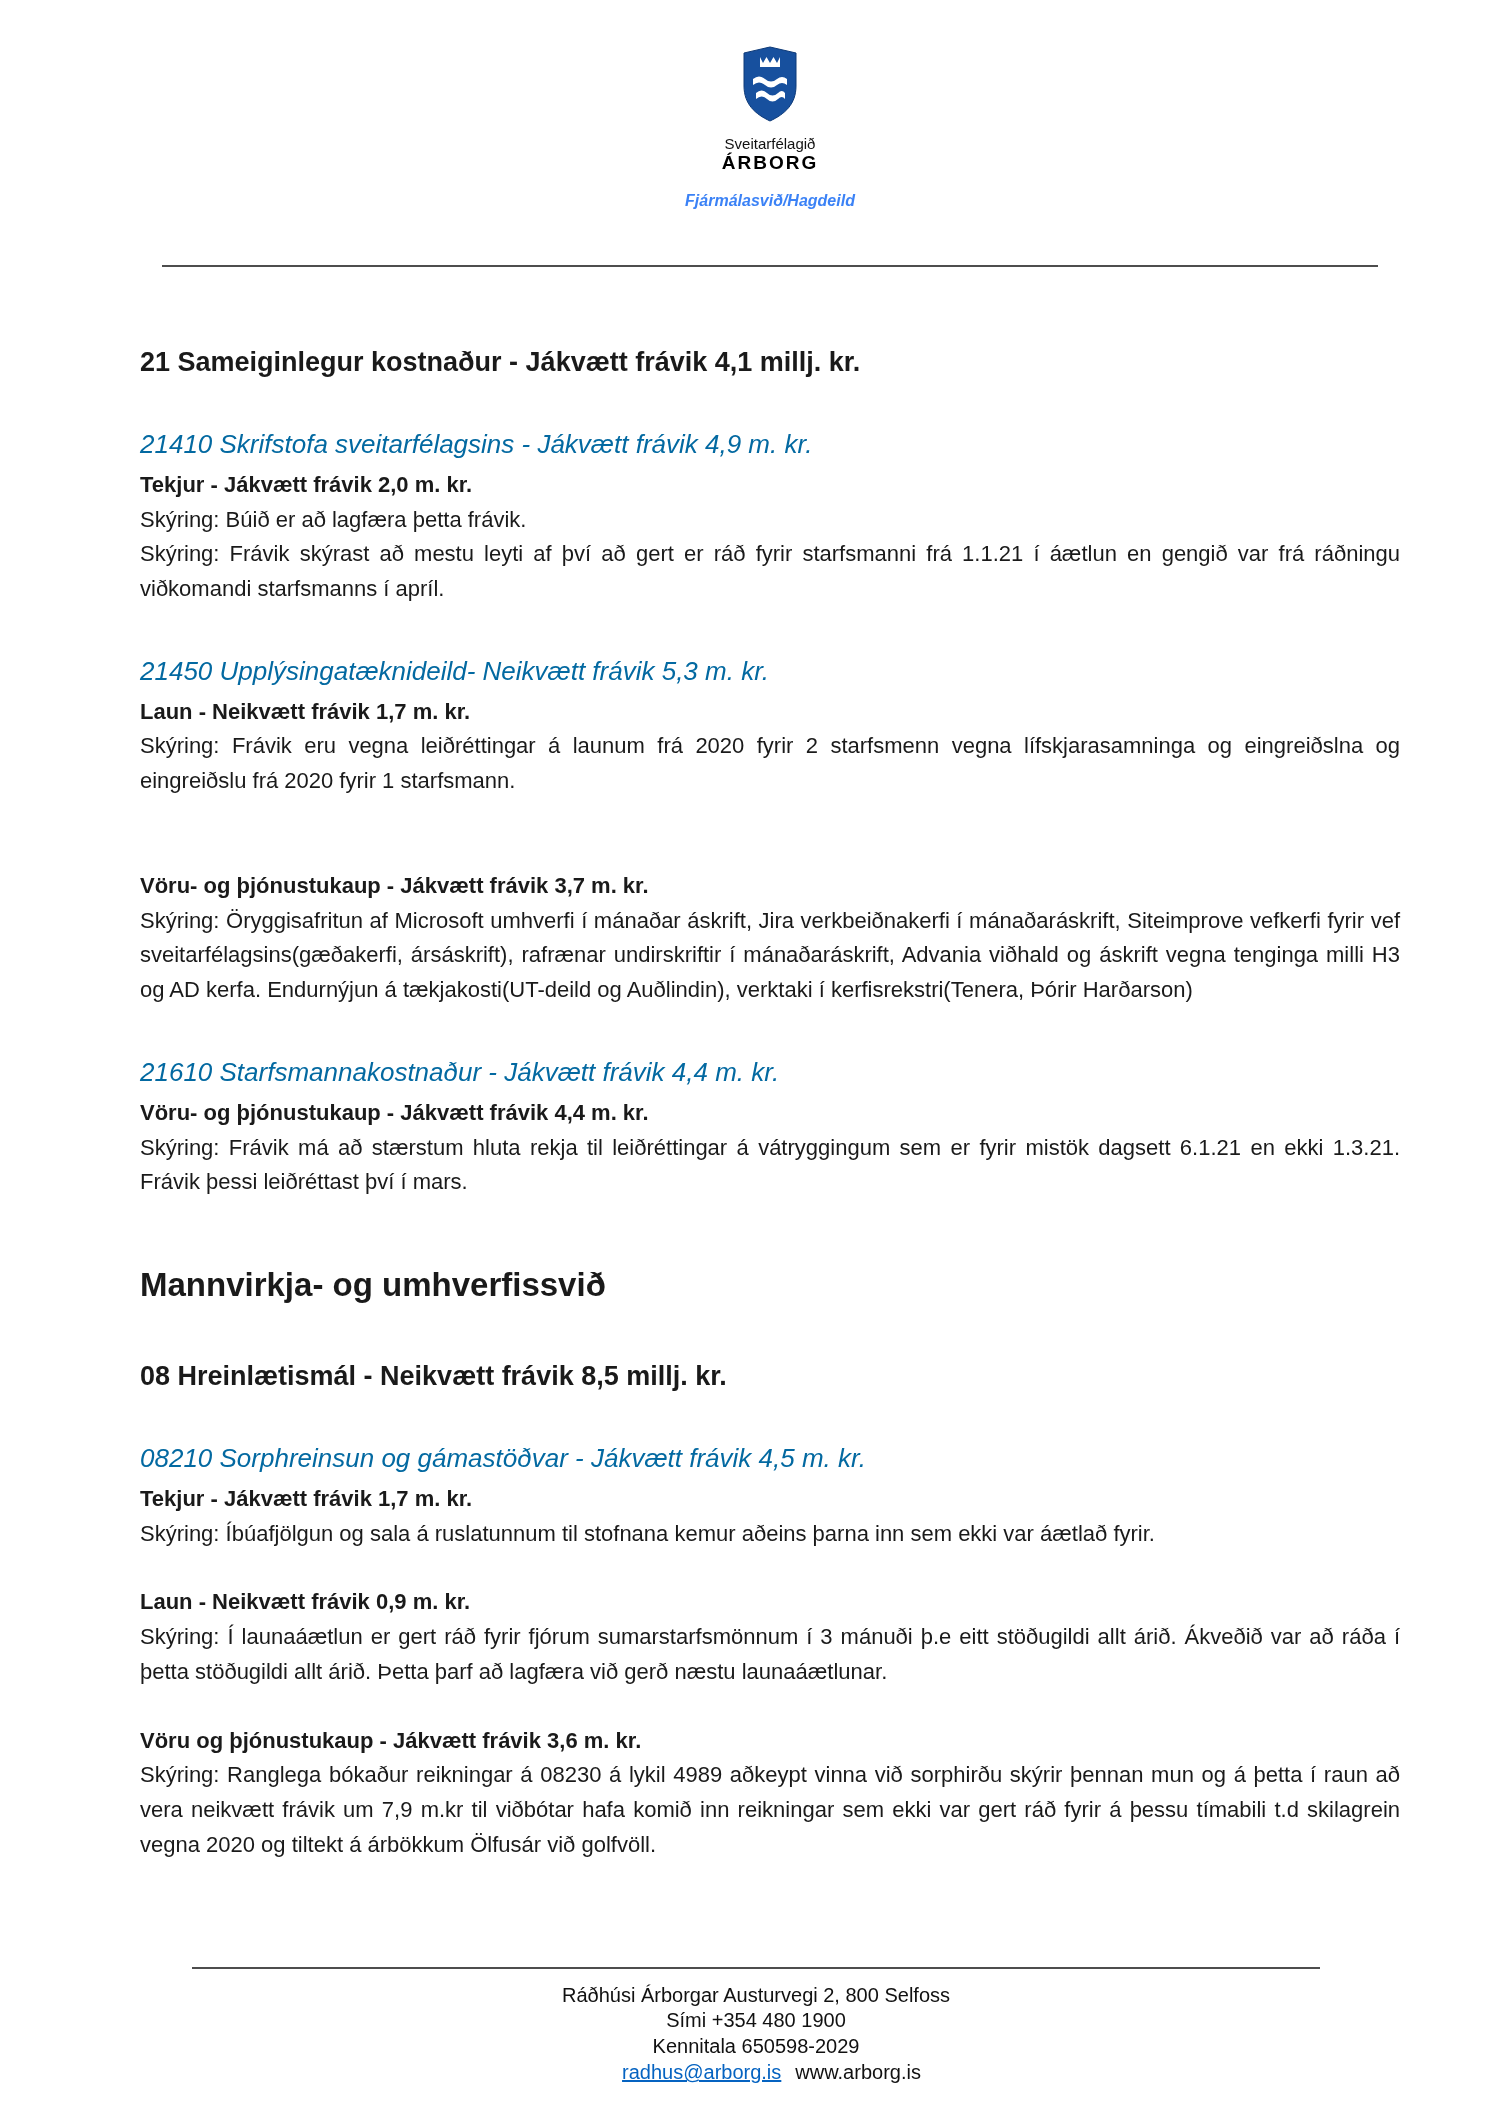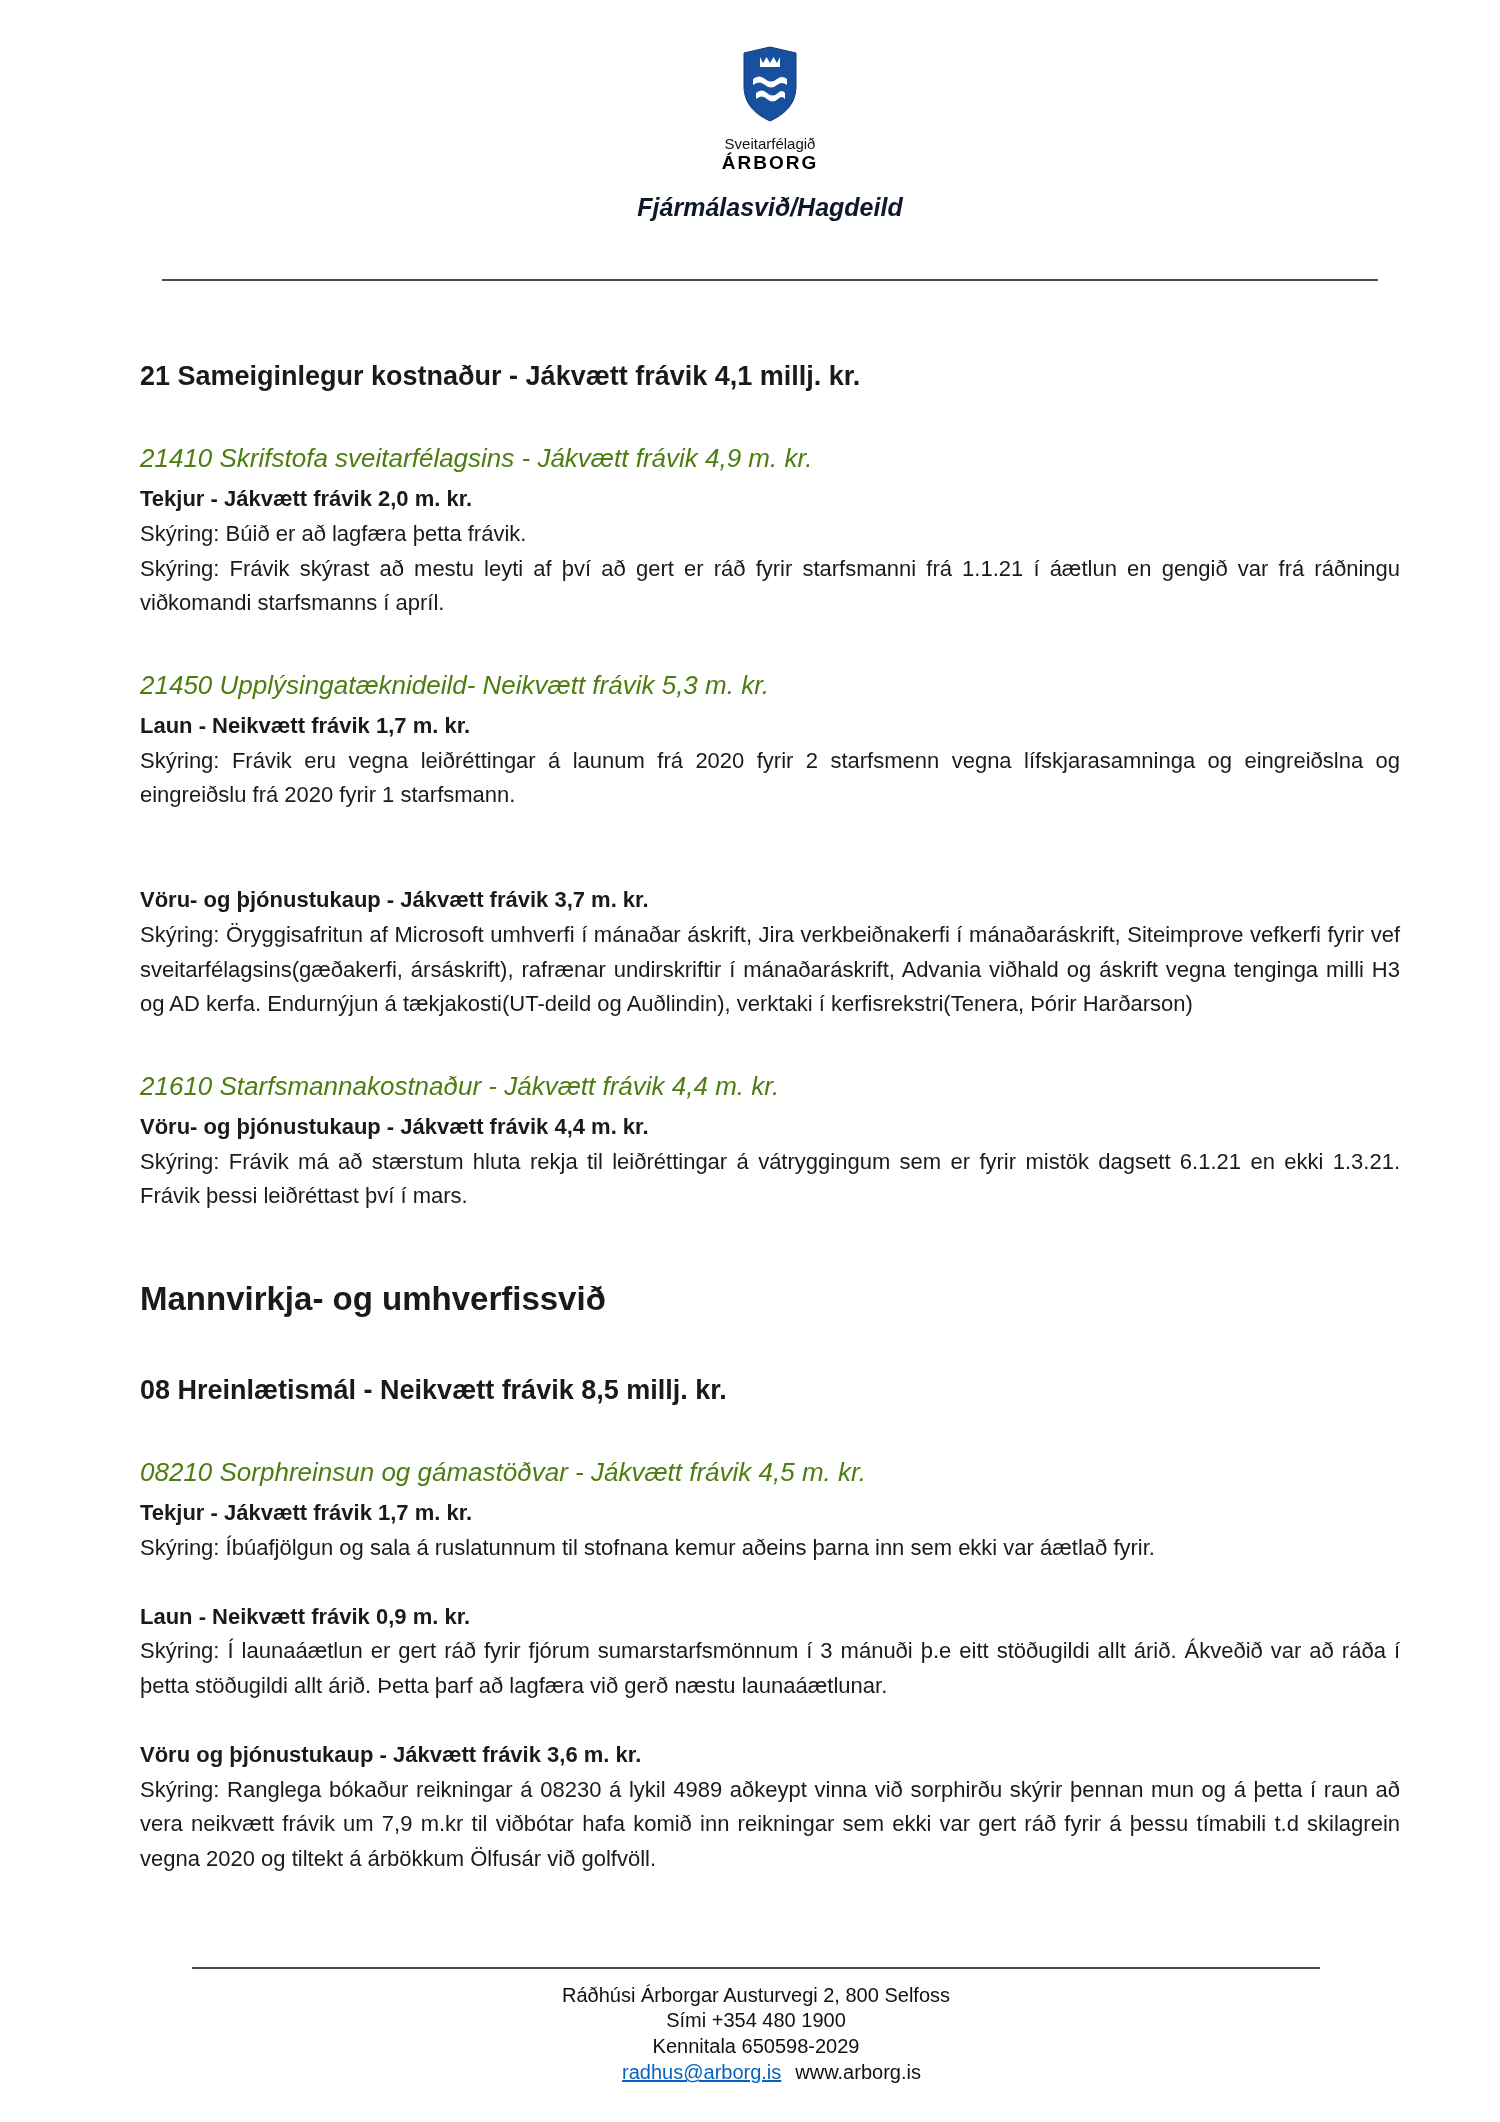--- a/index.html
+++ b/index.html
@@ -29,24 +29,24 @@
   }
   .org-name {
     font-size: 19px;
     font-weight: bold;
     letter-spacing: 2px;
     line-height: 1.2;
     color: #000000;
   }
   .dept {
     margin-top: 8px;
-    font-size: 25px;
+    font-size: 16px;
     font-style: italic;
     font-weight: 600;
-    color: #0f172a;
+    color: #3b82f6;
   }
   .rule {
     border: none;
     border-top: 2px solid #4d4d4d;
     margin: 52px 22px 0 22px;
   }
   
   .content { margin-top: 0; }
   .h-main {
     font-size: 27px;
@@ -58,21 +58,21 @@
   .h-xl {
     font-size: 33px;
     font-weight: bold;
     margin: 64px 0 0 0;
     line-height: 1.3;
   }
   .h-sub {
     font-size: 26px;
     font-style: italic;
     font-weight: 400;
-    color: #4d7c0f;
+    color: #0369a1;
     margin: 48px 0 6px 0;
     line-height: 1.3;
   }
   .lbl {
     font-weight: bold;
     margin: 0;
   }
   .lbl.gap { margin-top: 34px; }
   .lbl.biggap { margin-top: 70px; }
   .para {

